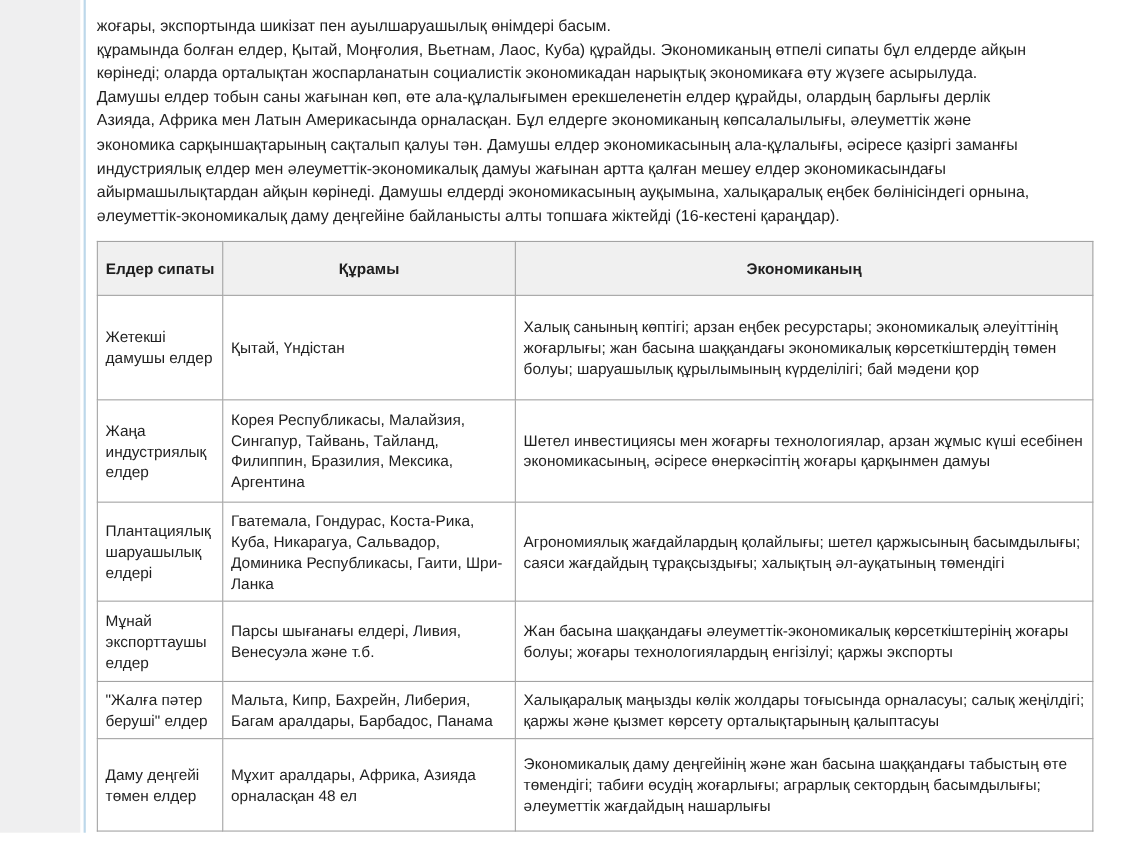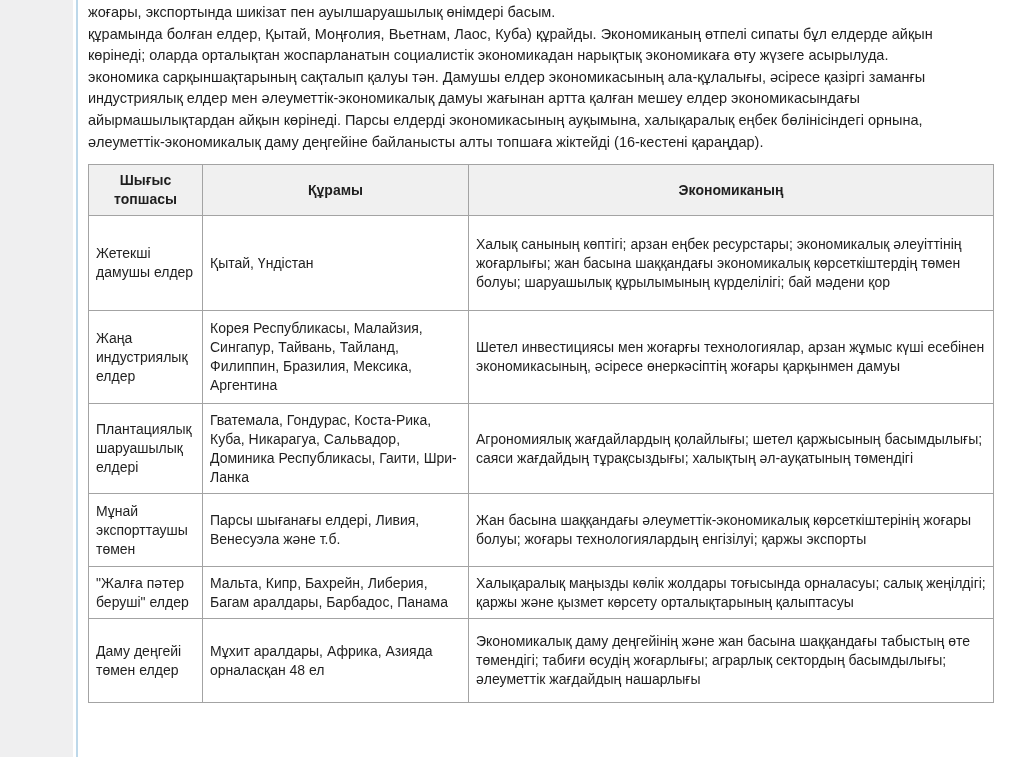--- a/index.html
+++ b/index.html
@@ -28,20 +28,21 @@
   .content {
     position: absolute;
     left: 88px;
     top: 2px;
     width: 910px;
   }
   .para {
     font-size: 14.5px;
     line-height: 21.6px;
     color: #1f1f1f;
+    margin-top: 12px;
   }
   .para .line {
     white-space: nowrap;
   }
   .para .lead-italic {
     font-style: italic;
   }
   table.groups {
     margin-top: 11px;
     border-collapse: collapse;
@@ -79,55 +80,57 @@
 
 <div class="reader-gutter"></div>
 <div class="page-edge-line"></div>
 
 <div class="content">
 
   <div class="para">
     <div class="line"><span>жоғары, экспортында шикізат пен ауылшаруашылық өнімдері басым.</span></div>
     <div class="line"><span>құрамында болған елдер, Қытай, Моңғолия, Вьетнам, Лаос, Куба) құрайды. Экономиканың өтпелі сипаты бұл елдерде айқын</span></div>
     <div class="line"><span>көрінеді; оларда орталықтан жоспарланатын социалистік экономикадан нарықтық экономикаға өту жүзеге асырылуда.</span></div>
+    <div class="line"><span>Дамушы елдер тобын саны жағынан көп, өте ала-құлалығымен ерекшеленетін елдер құрайды, олардың барлығы дерлік</span></div>
+    <div class="line"><span>Азияда, Африка мен Латын Америкасында орналасқан. Бұл елдерге экономиканың көпсалалылығы, әлеуметтік және</span></div>
     <div class="line"><span>экономика сарқыншақтарының сақталып қалуы тән. Дамушы елдер экономикасының ала-құлалығы, әсіресе қазіргі заманғы</span></div>
     <div class="line"><span>индустриялық елдер мен әлеуметтік-экономикалық дамуы жағынан артта қалған мешеу елдер экономикасындағы</span></div>
-    <div class="line"><span>айырмашылықтардан айқын көрінеді. Парсы елдерді экономикасының ауқымына, халықаралық еңбек бөлінісіндегі орнына,</span></div>
+    <div class="line"><span>айырмашылықтардан айқын көрінеді. Дамушы елдерді экономикасының ауқымына, халықаралық еңбек бөлінісіндегі орнына,</span></div>
     <div class="line"><span>әлеуметтік-экономикалық даму деңгейіне байланысты алты топшаға жіктейді (16-кестені қараңдар).</span></div>
   </div>
 
   <table class="groups">
     <colgroup>
         <col class="c1">
         <col class="c2">
         <col class="c3">
       </colgroup>
     <tbody>
         <tr>
-      <th>Шығыс топшасы</th>
+      <th>Елдер сипаты</th>
       <th>Құрамы</th>
       <th>Экономиканың</th>
     </tr>
     <tr class="r1">
       <td>Жетекші дамушы елдер</td>
       <td>Қытай, Үндістан</td>
       <td>Халық санының көптігі; арзан еңбек ресурстары; экономикалық әлеуіттінің жоғарлығы; жан басына шаққандағы экономикалық көрсеткіштердің төмен болуы; шаруашылық құрылымының күрделілігі; бай мәдени қор</td>
     </tr>
     <tr class="r2">
       <td>Жаңа индустриялық елдер</td>
       <td>Корея Республикасы, Малайзия, Сингапур, Тайвань, Тайланд, Филиппин, Бразилия, Мексика, Аргентина</td>
       <td>Шетел инвестициясы мен жоғарғы технологиялар, арзан жұмыс күші есебінен экономикасының, әсіресе өнеркәсіптің жоғары қарқынмен дамуы</td>
     </tr>
     <tr class="r3">
       <td>Плантациялық шаруашылық елдері</td>
       <td>Гватемала, Гондурас, Коста-Рика, Куба, Никарагуа, Сальвадор, Доминика Республикасы, Гаити, Шри-Ланка</td>
       <td>Агрономиялық жағдайлардың қолайлығы; шетел қаржысының басымдылығы; саяси жағдайдың тұрақсыздығы; халықтың әл-ауқатының төмендігі</td>
     </tr>
     <tr class="r4">
-      <td>Мұнай экспорттаушы төмен</td>
+      <td>Мұнай экспорттаушы елдер</td>
       <td>Парсы шығанағы елдері, Ливия, Венесуэла және т.б.</td>
       <td>Жан басына шаққандағы әлеуметтік-экономикалық көрсеткіштерінің жоғары болуы; жоғары технологиялардың енгізілуі; қаржы экспорты</td>
     </tr>
     <tr class="r5">
       <td>"Жалға пәтер беруші" елдер</td>
       <td>Мальта, Кипр, Бахрейн, Либерия, Багам аралдары, Барбадос, Панама</td>
       <td>Халықаралық маңызды көлік жолдары тоғысында орналасуы; салық жеңілдігі; қаржы және қызмет көрсету орталықтарының қалыптасуы</td>
     </tr>
     <tr class="r6">
       <td>Даму деңгейі төмен елдер</td>

